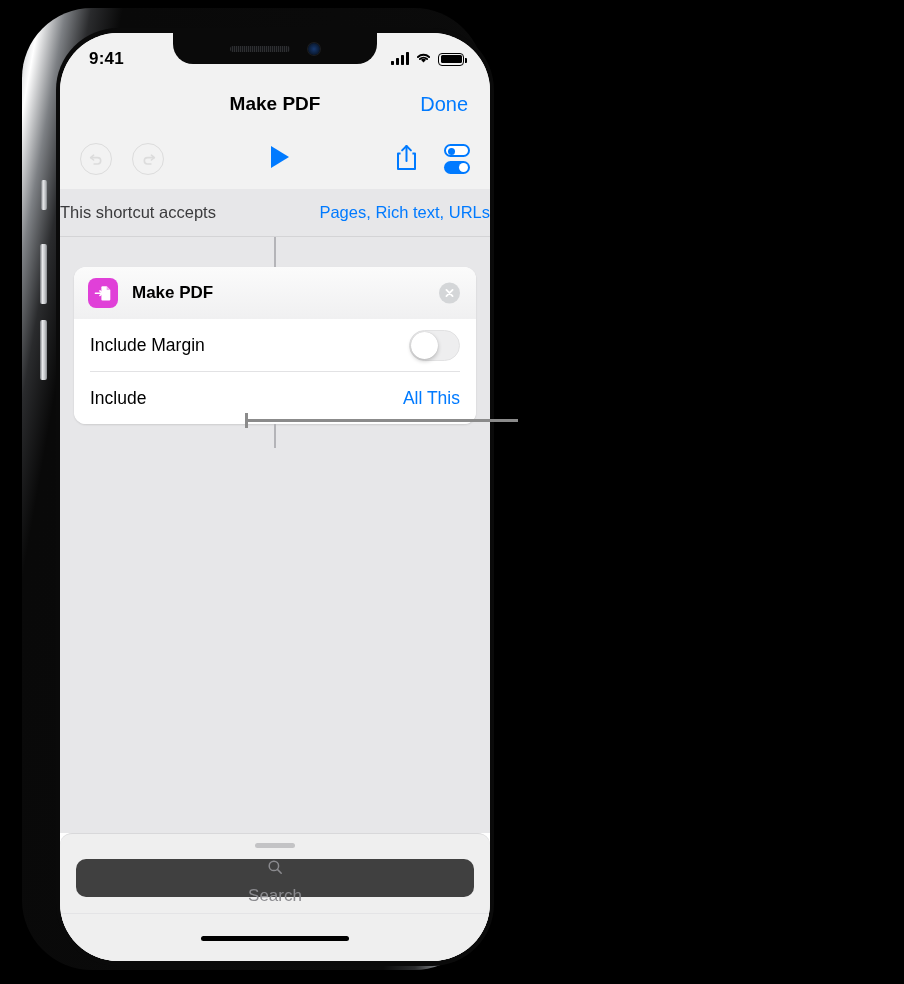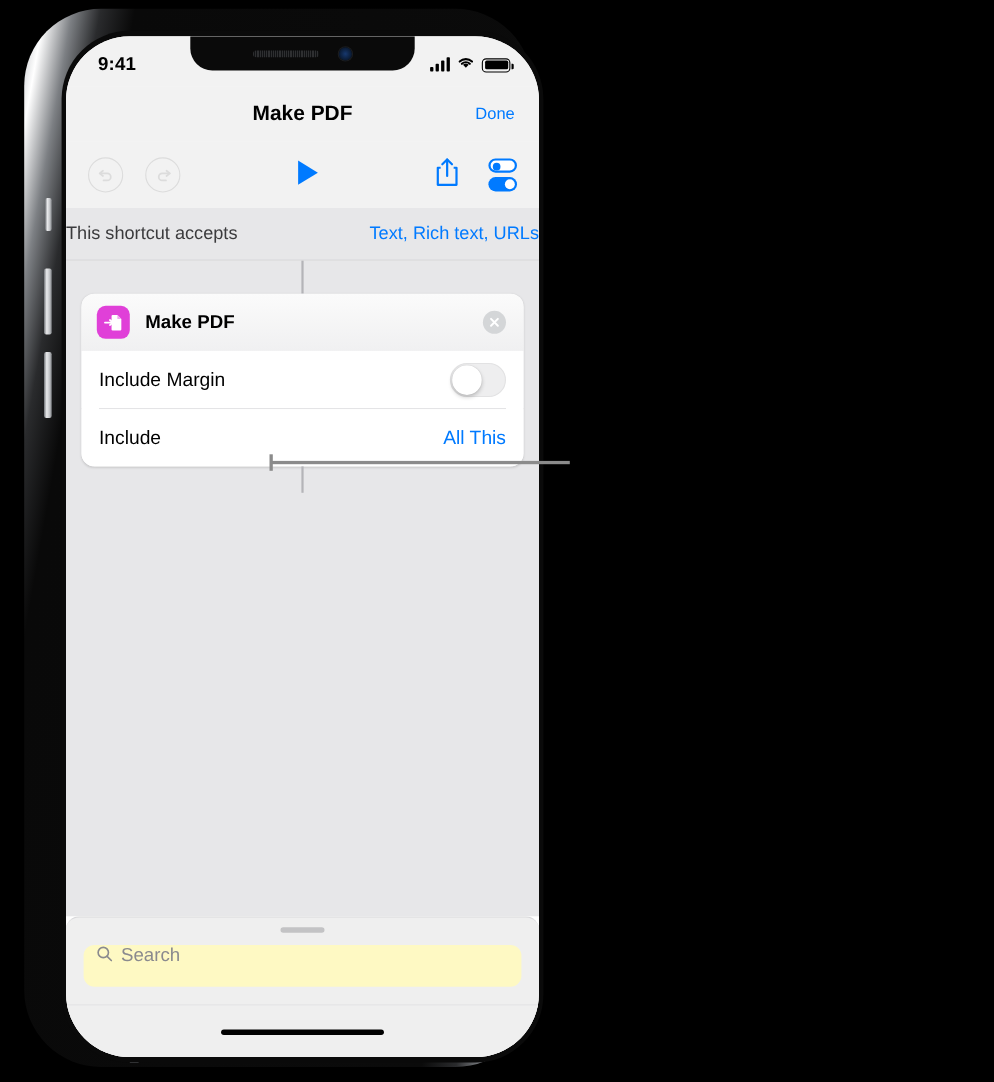--- a/index.html
+++ b/index.html
@@ -95,21 +95,21 @@
 
   
   #nav-header {
     position: absolute; top: 46px; left: 0; right: 0; height: 50px;
     background: #f2f2f2;
     display: flex; align-items: center; justify-content: center;
   }
   #nav-title { font-size: 19px; font-weight: bold; color: #000; }
   #done-button {
     position: absolute; right: 22px; top: 50%; transform: translateY(-50%);
-    font-size: 15px; color: #007aff; cursor: pointer;
+    font-size: 20px; color: #007aff; cursor: pointer;
   }
 
   
   #toolbar {
     position: absolute; top: 96px; left: 0; right: 0; height: 60px;
     background: #f2f2f2;
     display: flex; align-items: center;
   }
   .round-btn {
     width: 32px; height: 32px; border-radius: 50%;
@@ -203,23 +203,24 @@
     background: #efefef;
     border-top: 1px solid #d8d8da;
     border-top-left-radius: 12px; border-top-right-radius: 12px;
   }
   #grabber {
     width: 40px; height: 5px; border-radius: 3px; background: #c3c3c5;
     margin: 9px auto 0;
   }
   #search-field {
     margin: 11px 16px 0; height: 38px; border-radius: 10px;
-    background: #fef9c3;
-    display: flex; align-items: flex-start; padding: 0 11px; gap: 7px;
+    background: #404040;
+    display: flex; align-items: center; padding: 0 11px; gap: 7px;
     cursor: text;
+    flex-direction: column;
   }
   #search-placeholder { font-size: 17px; color: #8a8a8e; }
   #home-area { position: absolute; left:0; right:0; bottom:0; height:48px;
       background:#efefef; border-top: 1px solid #e4e4e6; }
   #home-indicator {
     position: absolute; left: 50%; transform: translateX(-50%);
     bottom: 20px; width: 148px; height: 5px; border-radius: 3px; background: #000;
   }
 
   
@@ -305,21 +306,21 @@
         </svg>
       </div>
       <div id="settings-button" class="tgl-pill">
         <div class="tp off"></div>
         <div class="tp on"></div>
       </div>
     </div>
 
     <div id="accepts-bar">
       <span>This shortcut accepts</span>
-      <span id="accepts-types">Text, Rich text, URLs</span>
+      <span id="accepts-types">Pages, Rich text, URLs</span>
     </div>
 
     <div id="canvas">
 
       <div class="connector" id="connector-top"></div>
 
       <div class="action-card">
         <div class="card-header">
           <div class="app-icon" style="background:#e040d8">
             <svg width="19" height="19" viewBox="0 0 19 19">

